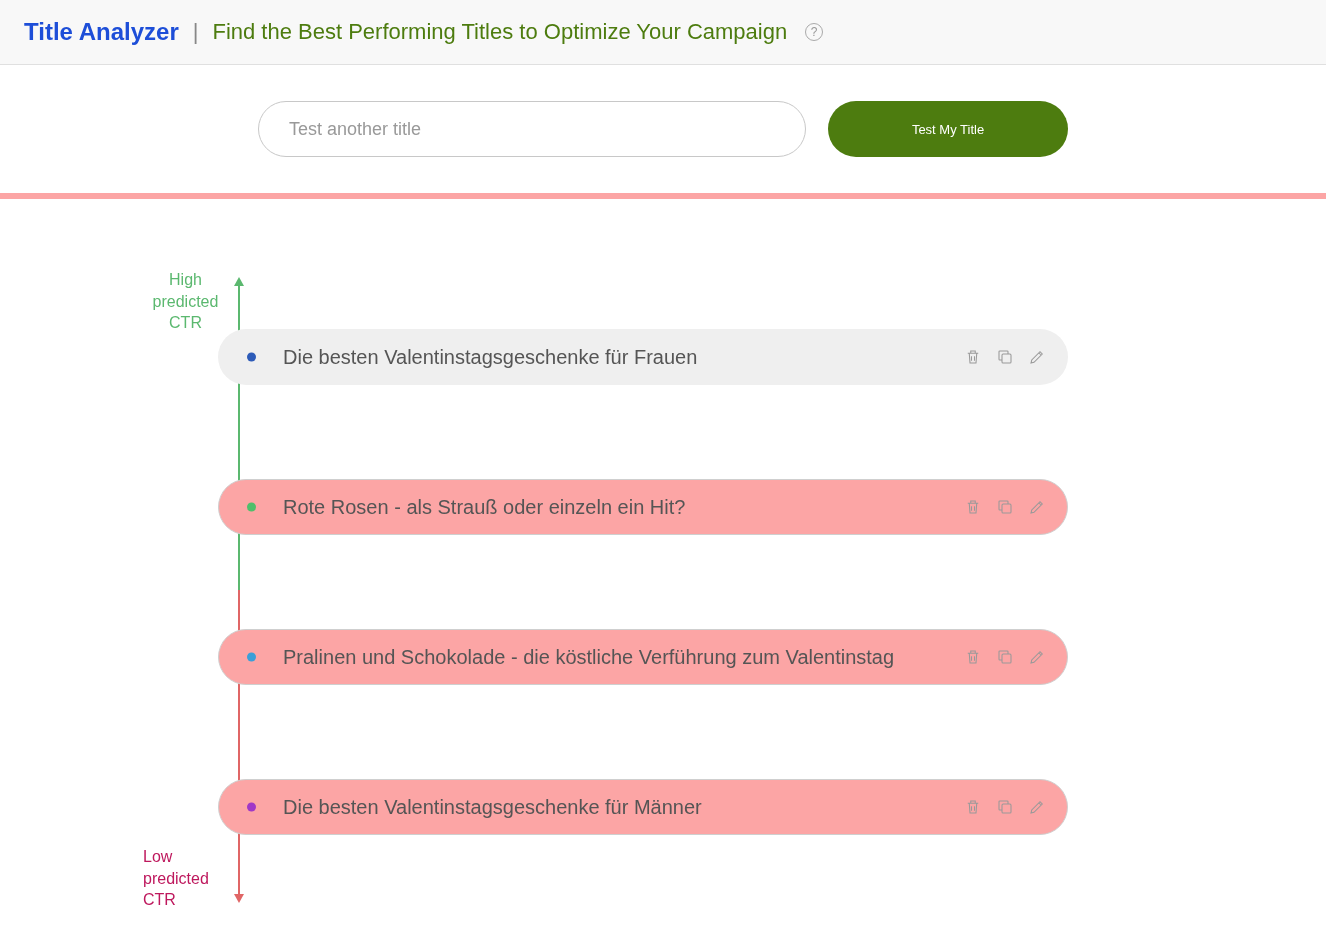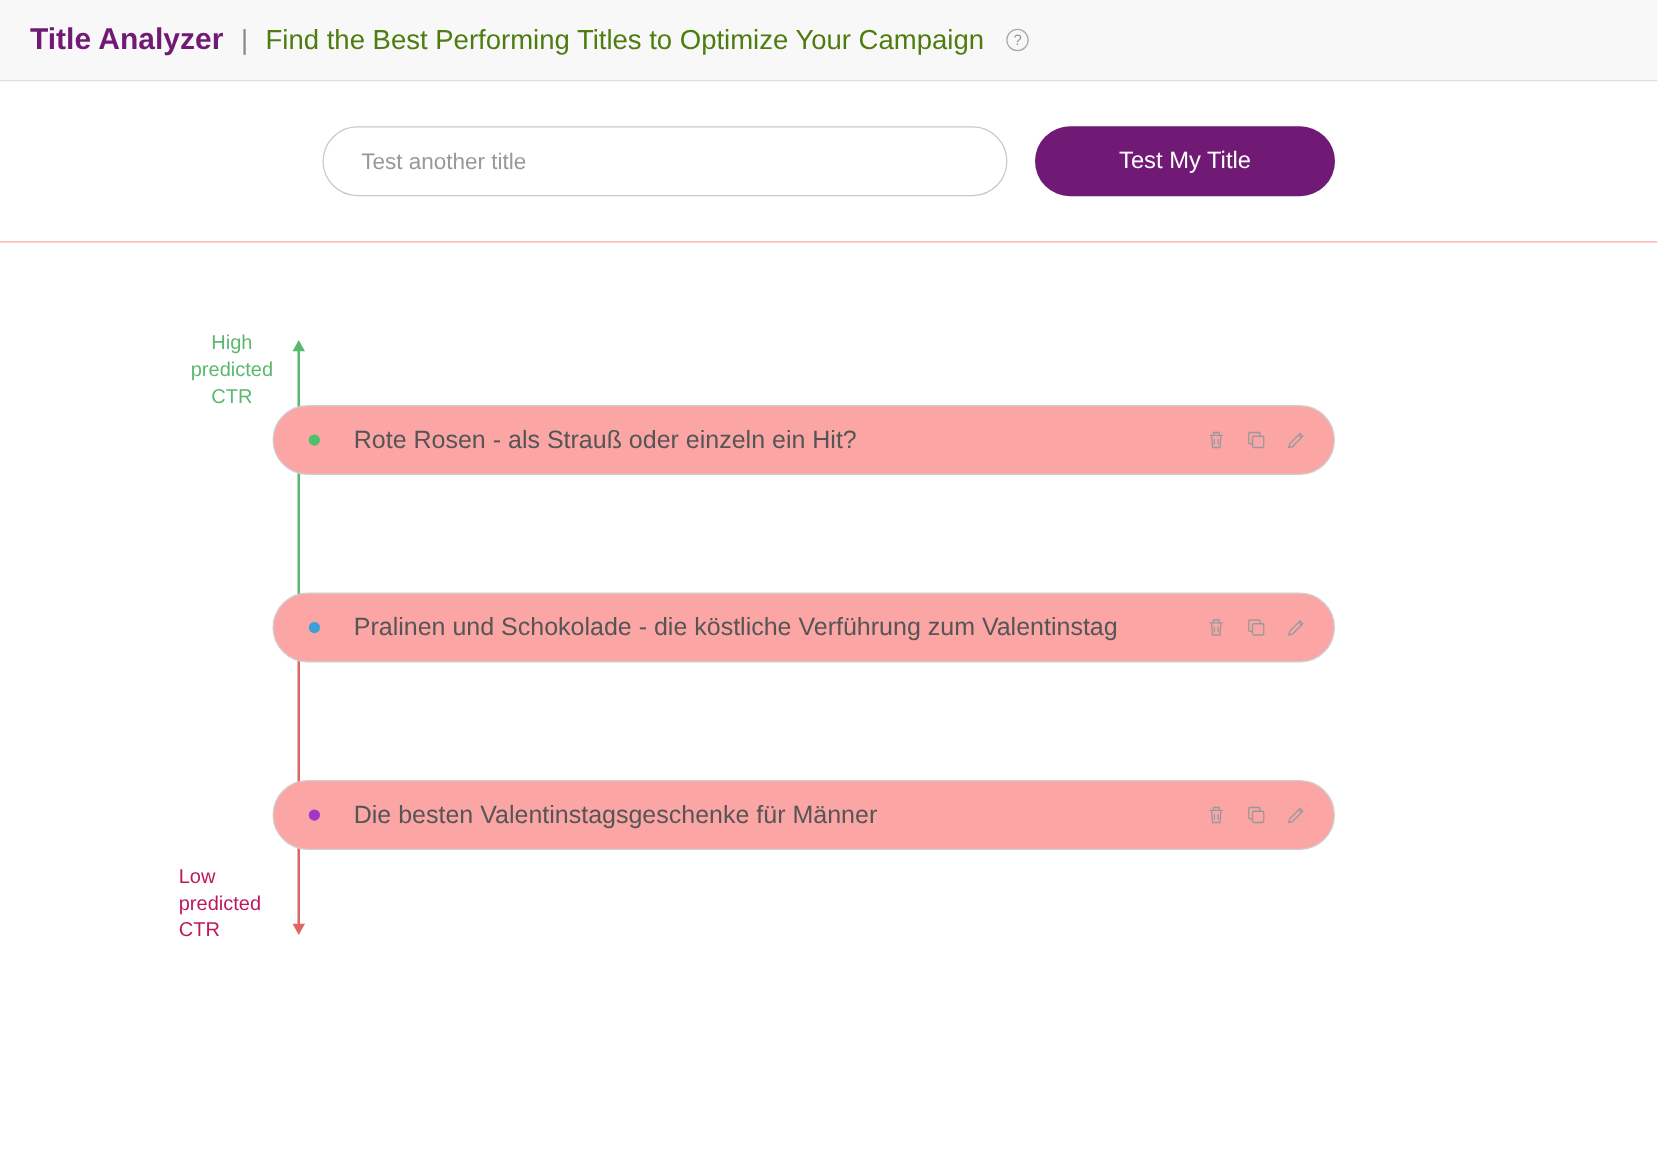--- a/index.html
+++ b/index.html
@@ -16,21 +16,21 @@
       background: #f8f8f8;
       border-bottom: 1px solid #e0e0e0;
       padding: 18px 24px;
       display: flex;
       align-items: center;
       gap: 14px;
     }
     .header-title {
       font-size: 24px;
       font-weight: 700;
-      color: #701a75;
+      color: #1d4ed8;
     }
     .header-divider {
       font-size: 22px;
       color: #888;
       font-weight: 300;
     }
     .header-subtitle {
       font-size: 22px;
       color: #4d7c0f;
       font-weight: 400;
@@ -43,21 +43,21 @@
       display: inline-flex;
       align-items: center;
       justify-content: center;
       color: #999;
       font-size: 12px;
       margin-left: 4px;
       cursor: pointer;
     }
     .search-section {
       padding: 36px 0;
-      border-bottom: 1px solid #fca5a5;
+      border-bottom: 6px solid #fca5a5;
       display: flex;
       justify-content: center;
       align-items: center;
       gap: 22px;
     }
     .title-input {
       width: 548px;
       height: 56px;
       border: 1px solid #c8c8c8;
       border-radius: 28px;
@@ -65,25 +65,25 @@
       font-size: 18px;
       color: #333;
       outline: none;
     }
     .title-input::placeholder {
       color: #999;
     }
     .test-button {
       height: 56px;
       width: 240px;
-      background: #701a75;
+      background: #4d7c0f;
       color: #fff;
       border: none;
       border-radius: 28px;
-      font-size: 19px;
+      font-size: 13px;
       font-weight: 400;
       cursor: pointer;
     }
     .results-area {
       position: relative;
       padding-top: 70px;
       padding-bottom: 60px;
       display: flex;
       justify-content: center;
     }
@@ -246,20 +246,42 @@
       <div class="axis-top-half"></div>
       <div class="axis-bottom-half"></div>
       <div class="arrow-up"></div>
       <div class="arrow-down"></div>
     </div>
     <div class="axis-label-top">High predicted CTR</div>
     <div class="axis-label-bottom">Low predicted CTR</div>
 
     <div class="title-list" id="title-list">
 
+    <div class="title-card filled">
+          <span class="card-dot blue-dark"></span>
+          <span class="title-text">Die besten Valentinstagsgeschenke für Frauen</span>
+          <div class="card-actions">
+            <span class="action-icon">
+              <svg viewBox="0 0 24 24">
+                <path d="M5 7h14M9 7V4h6v3M7 7l1 13h8l1-13M10 11v6M14 11v6"></path>
+              </svg>
+            </span>
+            <span class="action-icon">
+              <svg viewBox="0 0 24 24">
+                <rect x="8" y="8" width="12" height="12" rx="1.5"></rect>
+                <path d="M16 8V5a1 1 0 0 0-1-1H5a1 1 0 0 0-1 1v10a1 1 0 0 0 1 1h3"></path>
+              </svg>
+            </span>
+            <span class="action-icon">
+              <svg viewBox="0 0 24 24">
+                <path d="M4 20l4-1 11-11-3-3L5 16l-1 4zM14 6l3 3"></path>
+              </svg>
+            </span>
+          </div>
+        </div>
         <div class="title-card outlined">
           <span class="card-dot green"></span>
           <span class="title-text">Rote Rosen - als Strauß oder einzeln ein Hit?</span>
           <div class="card-actions">
             <span class="action-icon">
               <svg viewBox="0 0 24 24">
                 <path d="M5 7h14M9 7V4h6v3M7 7l1 13h8l1-13M10 11v6M14 11v6"></path>
               </svg>
             </span>
             <span class="action-icon">

